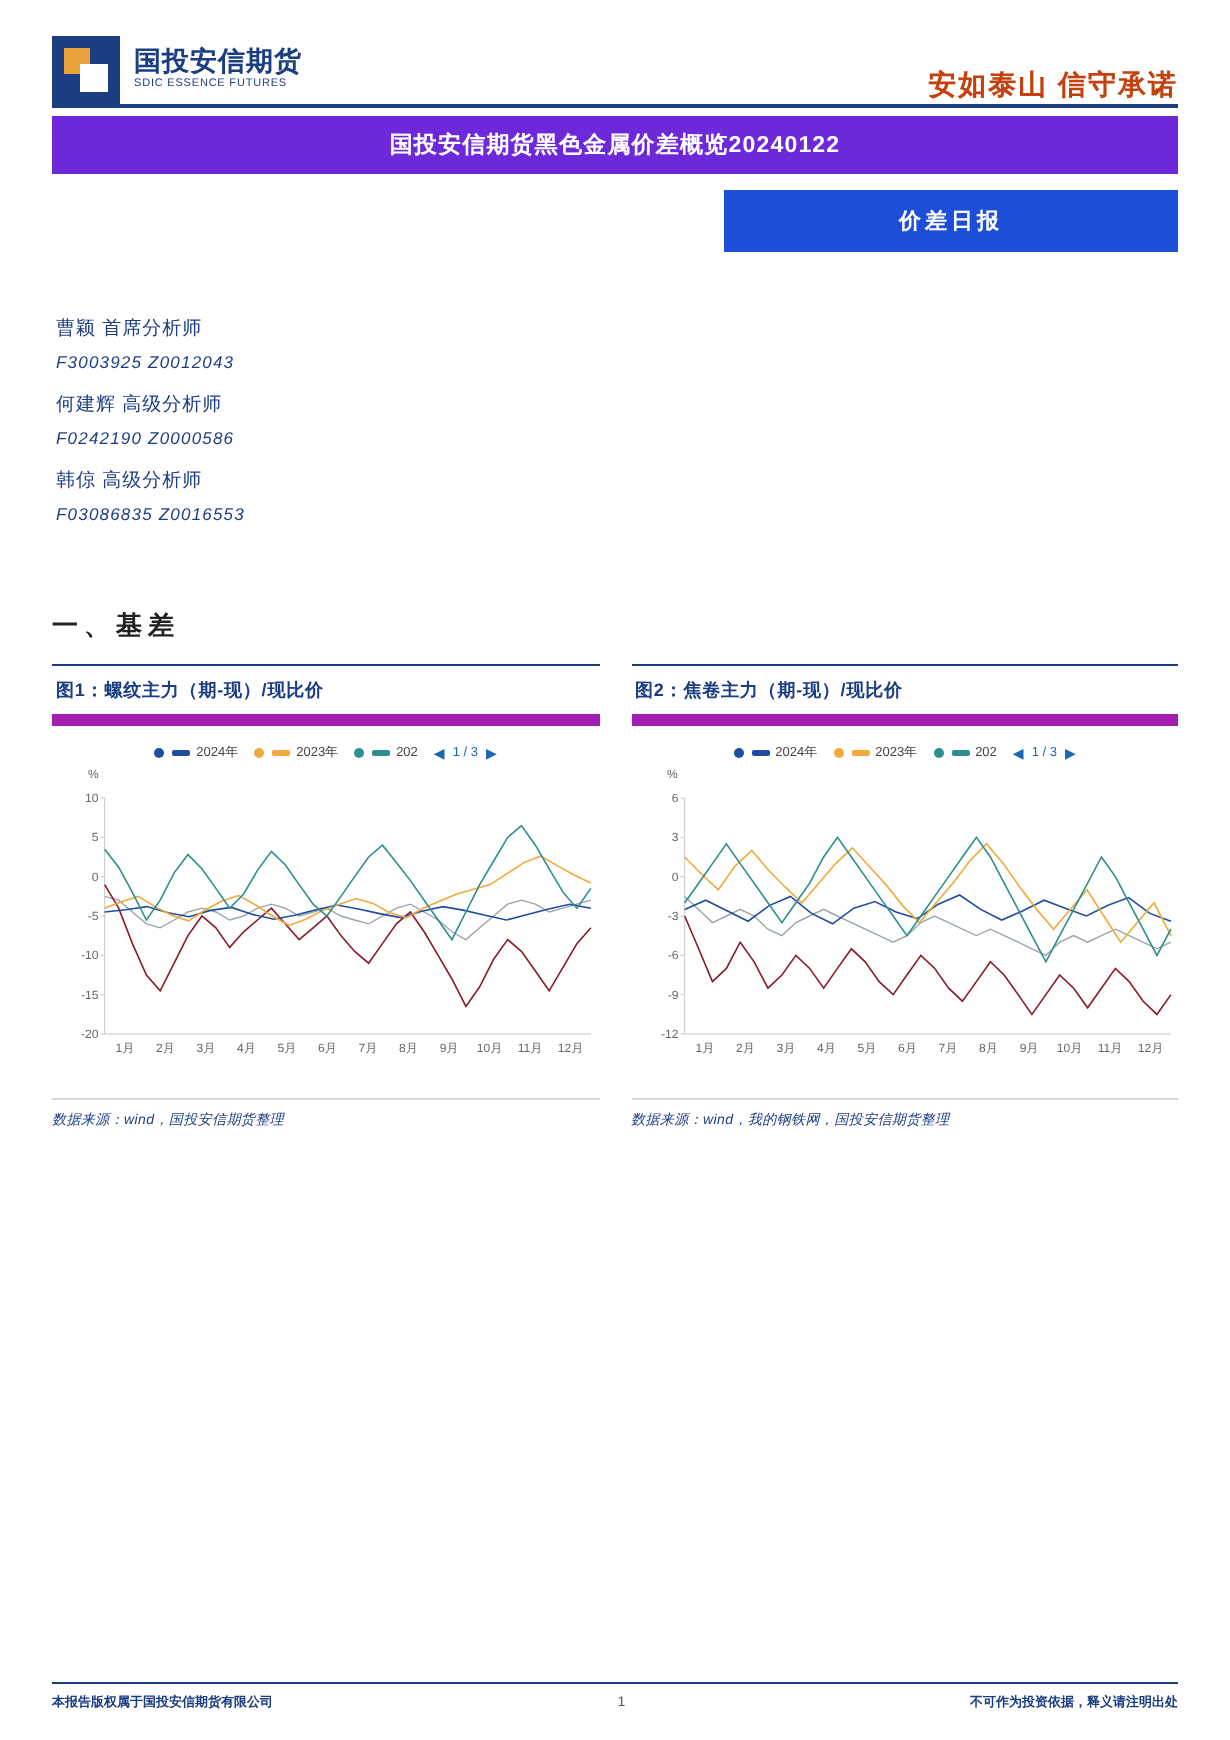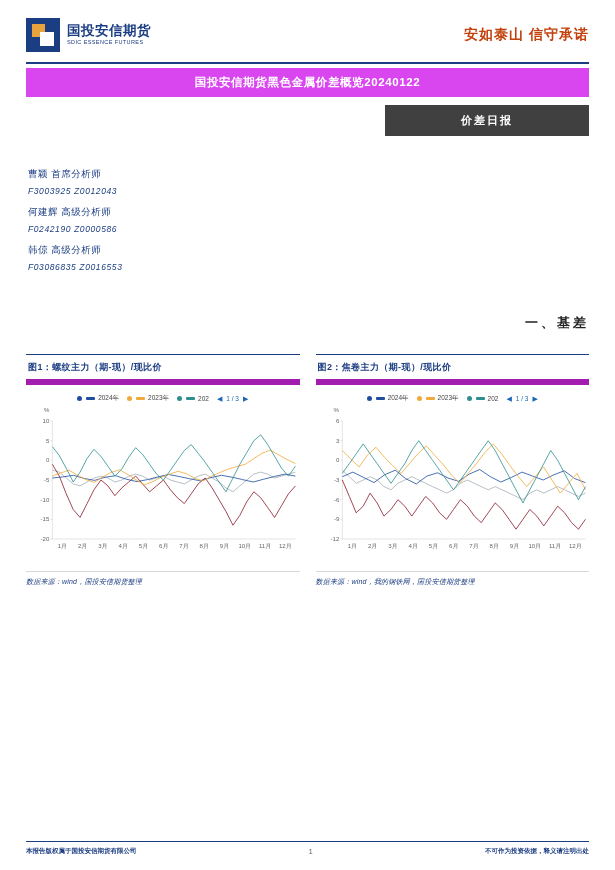--- a/index.html
+++ b/index.html
@@ -19,24 +19,24 @@
     position: relative;
     width: 615px;
     height: 870px;
     box-sizing: border-box;
     padding: 0 26px;
   }
 
   
   .header {
     display: flex;
-    align-items: center;
+    align-items: flex-end;
     justify-content: space-between;
     padding-top: 18px;
-    padding-bottom: 10px;
+    padding-bottom: 0;
   }
   .logo-block {
     display: flex;
     align-items: center;
     gap: 7px;
   }
   .logo-mark {
     width: 34px;
     height: 34px;
     background: #1b3d82;
@@ -79,43 +79,43 @@
     letter-spacing: 1px;
   }
   .header-rule {
     height: 2px;
     background: #1b3d82;
     margin-bottom: 0;
   }
 
   
   .title-bar {
-    background: #d946ef;
+    background: #6d28d9;
     color: #ffffff;
     text-align: center;
     font-size: 11.5px;
     font-weight: bold;
     letter-spacing: 0.6px;
     padding: 7px 20px;
     margin-top: 4px;
   }
 
   
   .badge-row {
     display: flex;
     justify-content: flex-end;
     margin-top: 8px;
   }
   .badge {
-    background: #404040;
+    background: #1d4ed8;
     color: #ffffff;
     font-size: 11px;
     font-weight: bold;
     letter-spacing: 2px;
-    width: 204px;
+    width: 227px;
     text-align: center;
     padding: 8px 0;
   }
 
   
   .analysts {
     margin-top: 32px;
     padding-left: 2px;
   }
   .analyst {
@@ -130,27 +130,27 @@
   }
   .analyst-code {
     font-size: 8.5px;
     color: #1b3d82;
     letter-spacing: 0.6px;
     font-style: italic;
   }
 
   
   .section-heading {
-    text-align: right;
+    text-align: left;
     font-size: 13px;
     font-weight: bold;
     color: #222222;
     letter-spacing: 3px;
     margin-top: 42px;
-    margin-bottom: 22px;
+    margin-bottom: 10px;
   }
 
   
   .figures {
     display: flex;
     gap: 16px;
   }
   .figure {
     flex: 1 1 0;
     min-width: 0;

